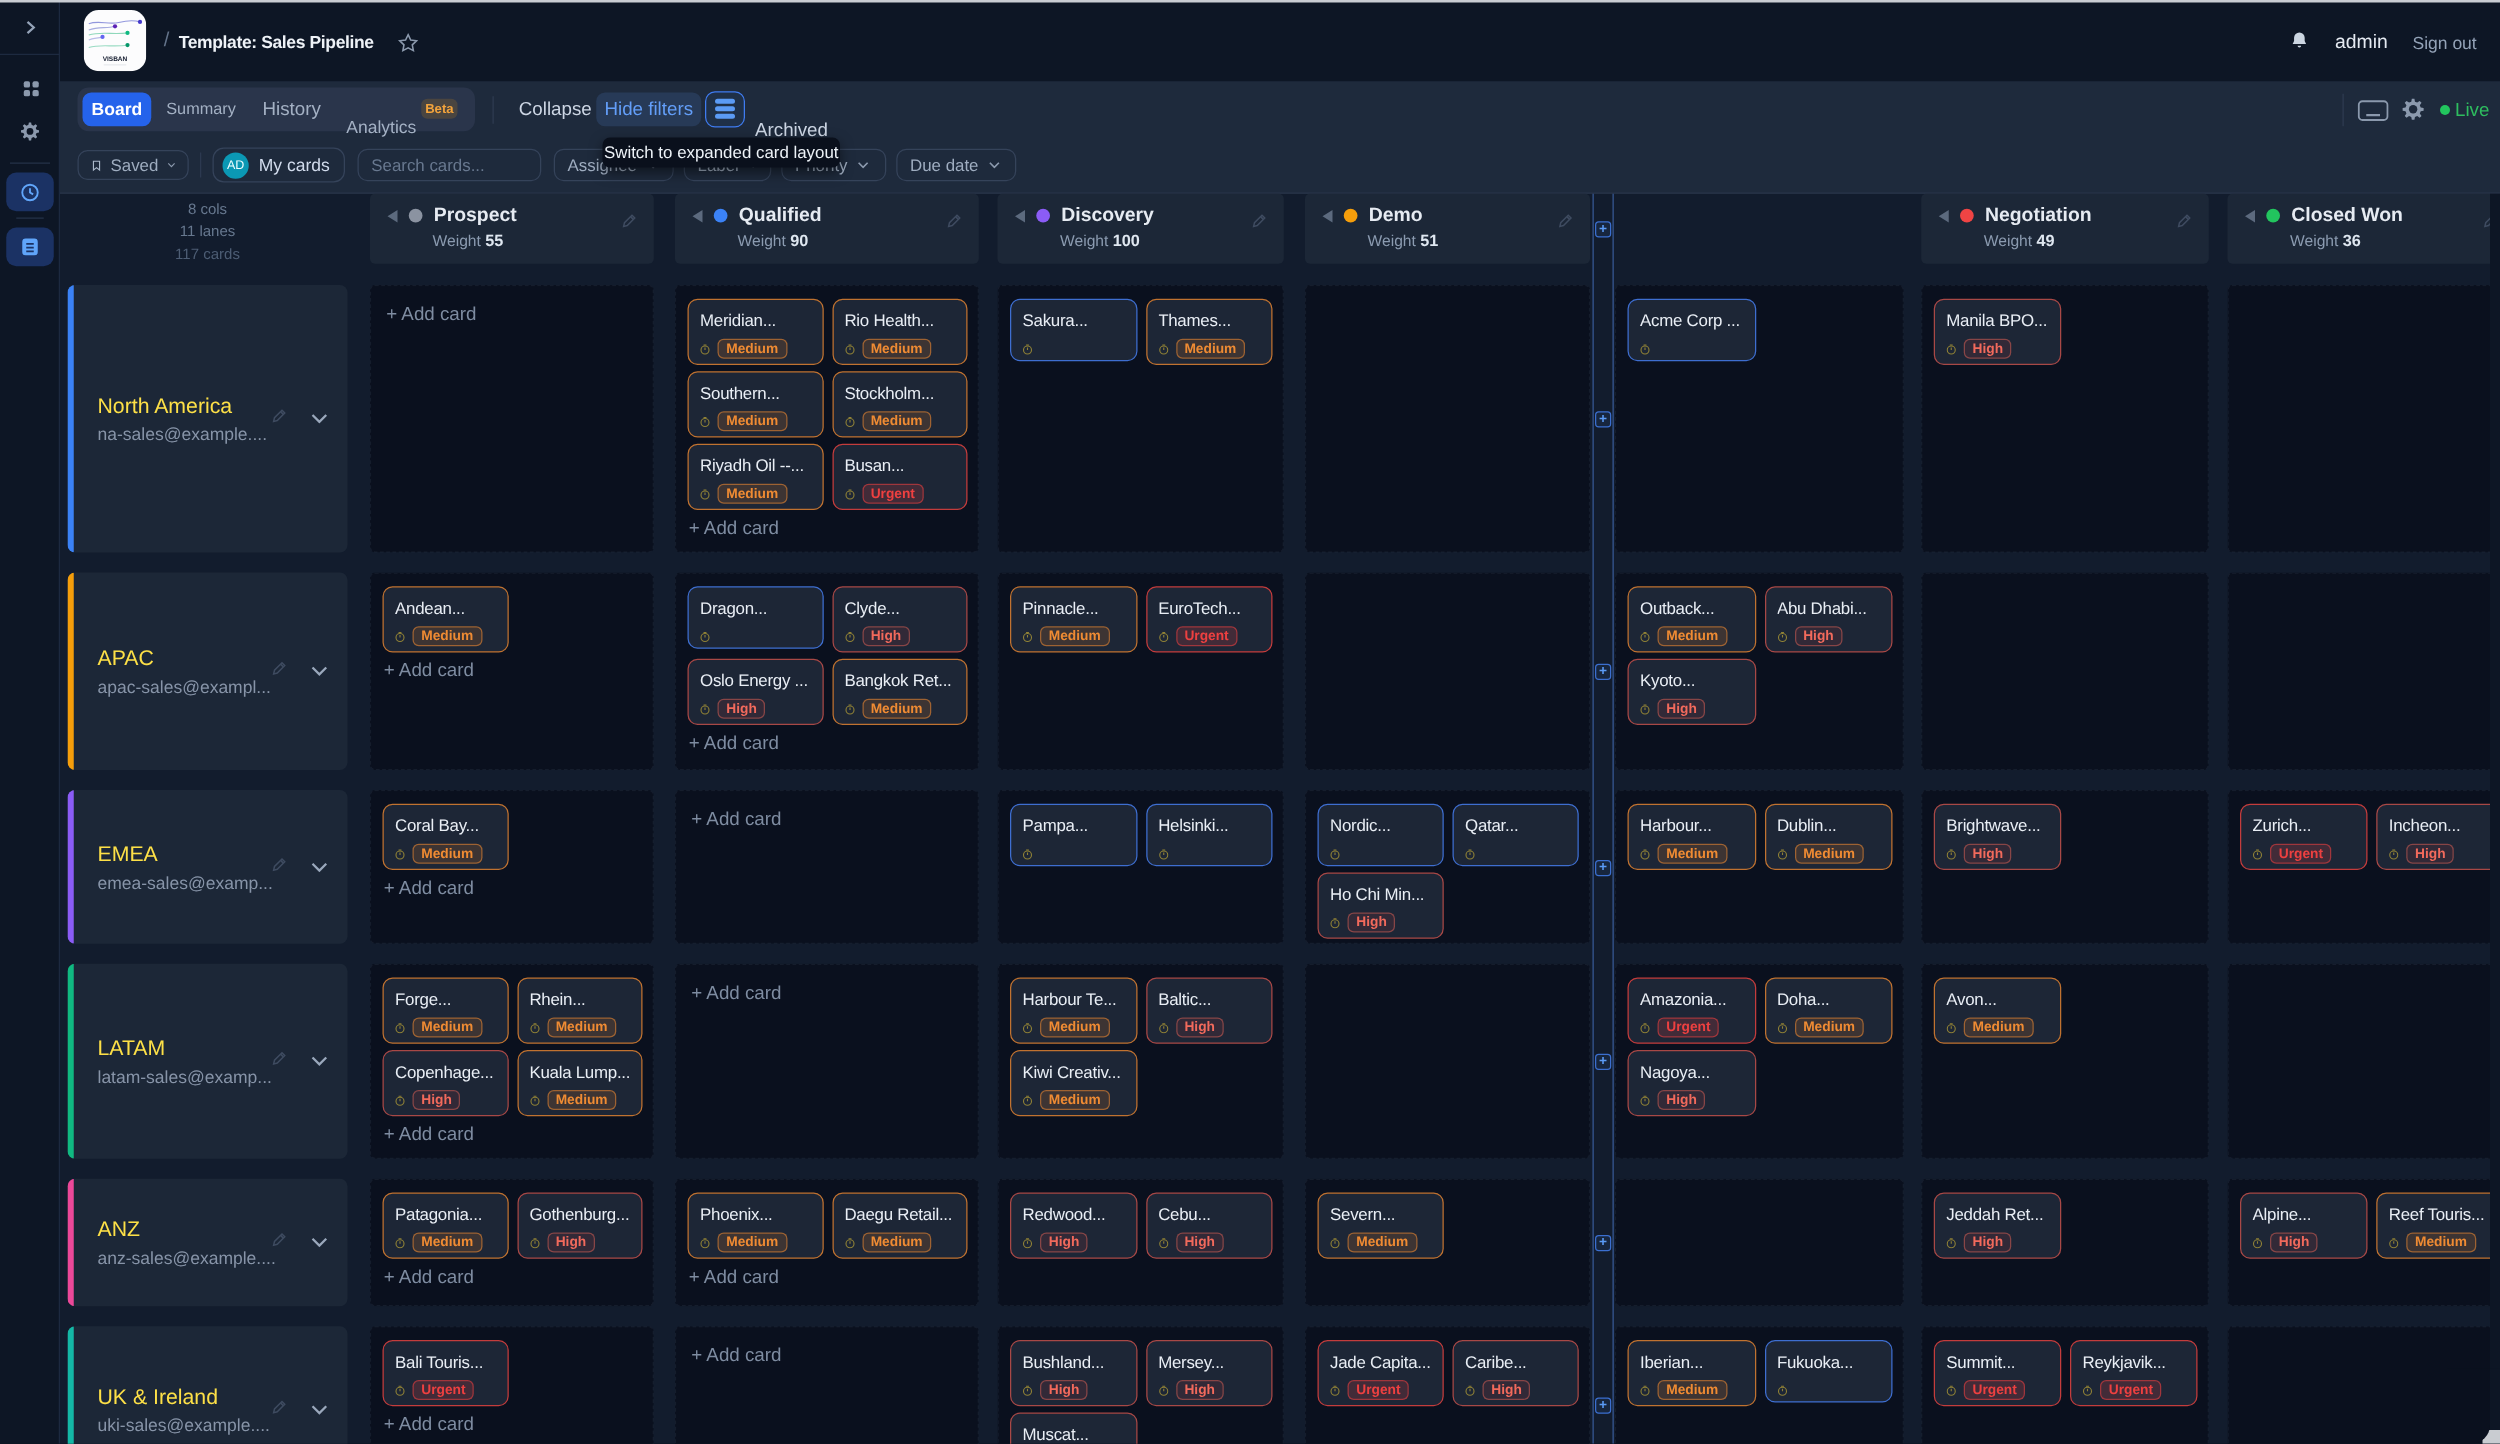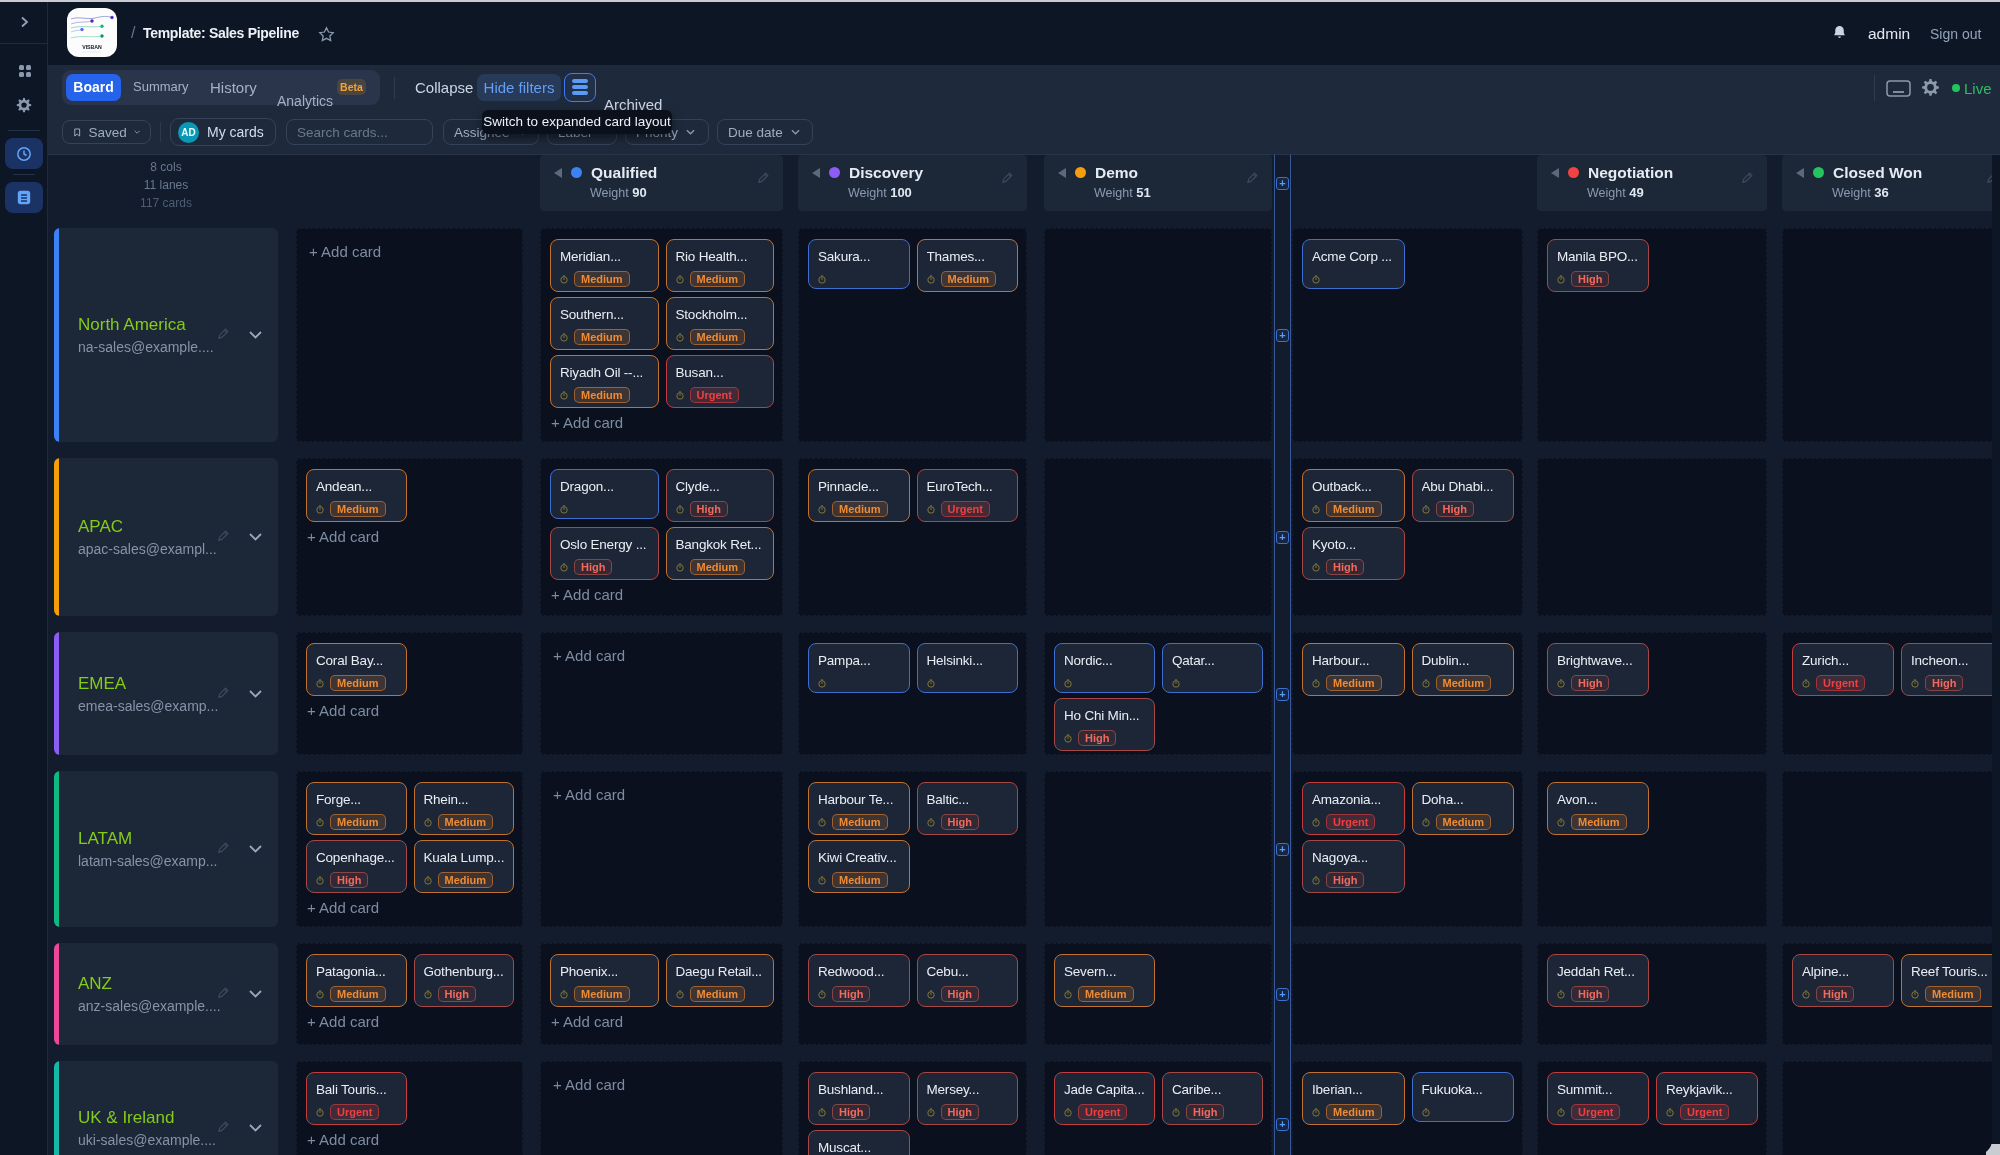--- a/index.html
+++ b/index.html
@@ -22,21 +22,21 @@
 .pp{margin-left:6px;font-size:11px;font-weight:bold;line-height:15px;height:16px;border:1px solid;border-radius:5px;padding:0 6px}
 .add{color:#7e8ca1;font-size:15px;padding:6px 0 0 10px}
 .addt{color:#7e8ca1;font-size:15px;padding:14px 0 0 12px}
 .ct{display:flex;align-items:center;height:30px;padding-top:5px}
 .tri{width:0;height:0;border-top:5px solid transparent;border-bottom:5px solid transparent;border-right:8px solid #5c6a7e;margin-left:14px}
 .dot{width:11px;height:11px;border-radius:50%;margin-left:9px}
 .cn{margin-left:9px;font-size:15.5px;font-weight:600;color:#e6ebf2}
 .wt{font-size:12.5px;color:#8b9bb0;margin:0 0 0 50px}
 .wt b{color:#dfe7f0;font-weight:700;font-size:13px}
 .pen{position:absolute;right:13px;top:15px}
-.ln{font-size:17px;color:#84cc16}
+.ln{font-size:17px;color:#fde047}
 .le{font-size:14px;color:#8794a8;margin-top:4px}
 .chip{height:24px;border:1px solid #35435a;border-radius:8px;display:inline-flex;align-items:center;padding:0 10px;color:#9fadc0;font-size:13.5px}
 .vline{position:absolute;top:155px;bottom:0;width:1px;background:rgba(80,130,220,0.6)}
 .plus{position:absolute;width:13px;height:13px;background:#17263e;border:1px solid #3b6fd0;border-radius:3px;color:#5b9bf5;font-size:11px;line-height:11px;text-align:center;font-weight:bold}
 
 </style></head><body>
 <div id="pg">
 <div class="ab" id="board"></div>
 <div class="ab" id="top"></div>
 <div class="ab" id="bar"></div>
@@ -117,37 +117,49 @@
     </svg>
 <div class="ab" style="left:1952px;top:84px;width:8px;height:8px;border-radius:50%;background:#22c55e"></div>
 <div class="ab" style="left:1964px;top:80px;font-size:15px;color:#2ebd5f">Live</div>
 <div class="ab chip" style="left:62px;top:120px;width:89px"><svg width="12" height="13" viewBox="0 0 12 13" fill="none" stroke="#aab8ca" stroke-width="1.3" style="margin-right:7px">
         <path d="M2.5 1.5h7v10L6 8.8 2.5 11.5z"></path>
       </svg>Saved<svg width="9" height="6" viewBox="0 0 10 6" fill="none" stroke="#8b99ad" stroke-width="1.5" style="margin-left:7px">
         <path d="M1 1l4 4 4-4"></path>
       </svg></div>
 <div class="ab" style="left:160px;top:122px;width:1px;height:20px;background:#2c3950"></div>
 <div class="ab chip" style="left:170px;top:118px;width:106px;height:28px;border-radius:9px">
-      <span style="width:21px;height:21px;border-radius:50%;background:#0b98b4;color:#eefeff;font-size:10px;font-weight:bold;display:inline-flex;align-items:center;justify-content:center;margin:0 8px 0 -3px">AD</span>
+      <span style="width:21px;height:21px;border-radius:50%;background:#0b98b4;color:#eefeff;font-size:10px;font-weight:normal;display:inline-flex;align-items:center;justify-content:center;margin:0 8px 0 -3px">AD</span>
       <span style="color:#d2dced;font-size:14px">My cards</span>
     </div>
 <div class="ab chip" style="left:286px;top:119px;width:147px;height:26px;color:#68788f">Search cards...</div>
 <div class="ab chip" style="left:443px;top:119px;width:96px;height:26px">Assignee<svg width="9" height="6" viewBox="0 0 10 6" fill="none" stroke="#8b99ad" stroke-width="1.5" style="margin-left:8px">
         <path d="M1 1l4 4 4-4"></path>
       </svg></div>
 <div class="ab chip" style="left:547px;top:119px;width:70px;height:26px">Label<svg width="9" height="6" viewBox="0 0 10 6" fill="none" stroke="#8b99ad" stroke-width="1.5" style="margin-left:8px">
         <path d="M1 1l4 4 4-4"></path>
       </svg></div>
 <div class="ab chip" style="left:625px;top:119px;width:84px;height:26px">Priority<svg width="9" height="6" viewBox="0 0 10 6" fill="none" stroke="#8b99ad" stroke-width="1.5" style="margin-left:8px">
         <path d="M1 1l4 4 4-4"></path>
       </svg></div>
 <div class="ab chip" style="left:717px;top:119px;width:96px;height:26px">Due date<svg width="9" height="6" viewBox="0 0 10 6" fill="none" stroke="#8b99ad" stroke-width="1.5" style="margin-left:8px">
         <path d="M1 1l4 4 4-4"></path>
       </svg></div>
 <div class="ab" style="left:54px;top:158px;width:224px;text-align:center;font-size:12px;color:#67788f;line-height:18px">8 cols<br>11 lanes<br><span style="color:#4d5d74">117 cards</span></div>
+<div class="ab hdr" style="left:296px;width:227px">
+      <div class="ct">
+        <span class="tri"></span>
+        <span class="dot" style="background:#8b93a1"></span>
+        <span class="cn">Prospect</span>
+      </div>
+      <div class="wt">Weight <b>55</b></div>
+      <span class="pen"><svg width="13" height="13" viewBox="0 0 13 13" fill="none" stroke="#3e4b60" stroke-width="1.2">
+          <path d="M8.6 2.2l2.2 2.2-6 6-2.9.7.7-2.9z"></path>
+          <path d="M7.5 3.3l2.2 2.2"></path>
+        </svg></span>
+    </div>
 <div class="ab hdr" style="left:540px;width:243px">
       <div class="ct">
         <span class="tri"></span>
         <span class="dot" style="background:#3b82f6"></span>
         <span class="cn">Qualified</span>
       </div>
       <div class="wt">Weight <b>90</b></div>
       <span class="pen"><svg width="13" height="13" viewBox="0 0 13 13" fill="none" stroke="#3e4b60" stroke-width="1.2">
           <path d="M8.6 2.2l2.2 2.2-6 6-2.9.7.7-2.9z"></path>
           <path d="M7.5 3.3l2.2 2.2"></path>

